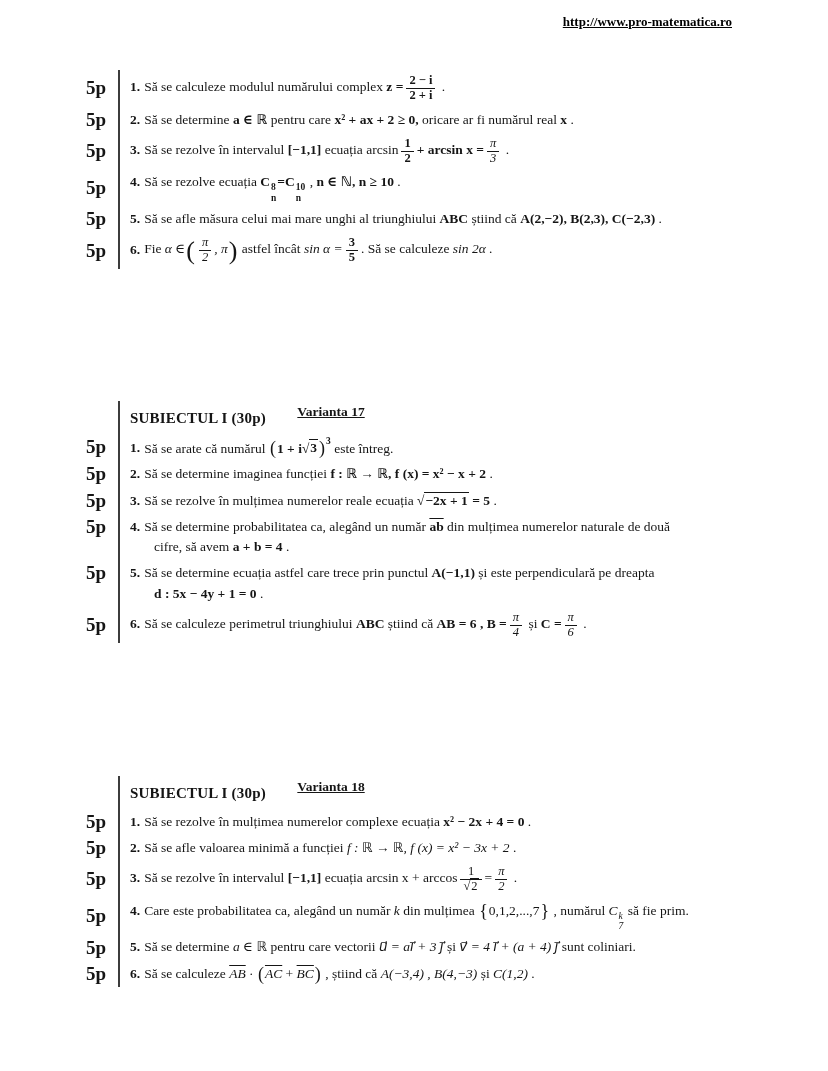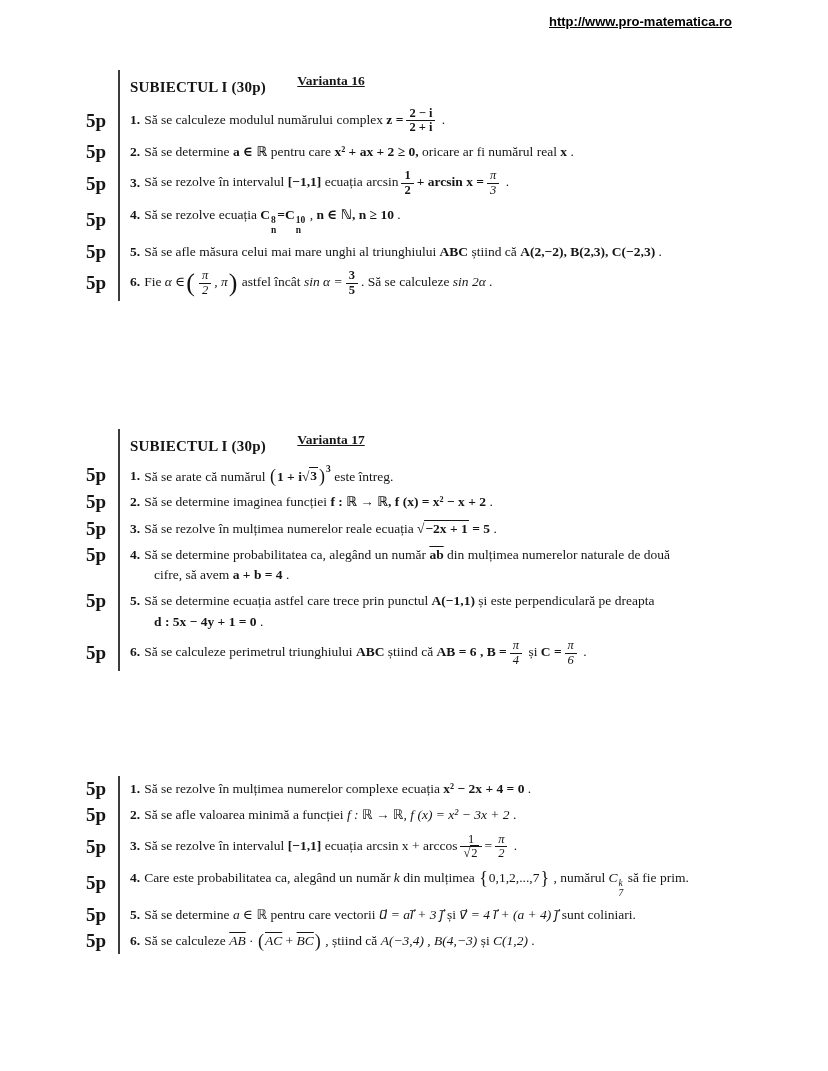--- a/index.html
+++ b/index.html
@@ -4,27 +4,27 @@
 <style>
   html,body{margin:0;padding:0;}
   body{
     width:828px;height:1071px;background:#ffffff;position:relative;
     font-family:"Liberation Serif","DejaVu Serif","DejaVu Sans",serif;
     color:#151515;font-size:13.5px;overflow:hidden;
   }
   .page{position:absolute;inset:0;background:#fff;}
   .url{
     position:absolute;top:14px;right:96px;
-    font-family:Liberation Sans, sans-serif;
+    font-family:Liberation Serif, serif;
     font-weight:bold;font-size:13px;color:#000;
     text-decoration:underline;cursor:pointer;
   }
   .section{position:absolute;left:86px;width:730px;}
   .sec16{top:70px;}
-  .sec17{top:429px;}
+  .sec17{top:401px;}
   .sec18{top:776px;}
   .row{display:flex;align-items:center;}
   .row.two{align-items:flex-start;}
   .row.two .pts{padding-top:2px;}
   .pts{flex:0 0 32px;font-weight:bold;font-size:19px;}
   .cont{
     flex:1;border-left:2px solid #3c3c3c;
     padding:3px 0 3px 10px;white-space:nowrap;line-height:1.5;
   }
   .head .cont{padding-top:6px;padding-bottom:4px;}
@@ -56,27 +56,20 @@
   .line2{display:block;padding-left:24px;}
 </style>
 </head>
 <body>
 
 <div class="page">
 
   <div class="url">http://www.pro-matematica.ro</div>
 
   <div class="section sec16">
-    <div class="row head">
-      <div class="pts"></div>
-      <div class="cont">
-        <span class="sec-title">SUBIECTUL I (30p)</span>
-        <span class="variant">Varianta 16</span>
-      </div>
-    </div>
 
     <div class="row">
       <div class="pts">5p</div>
       <div class="cont">
         <span class="num">1.</span><span>Să se calculeze modulul numărului complex </span><span class="m">z =</span><span class="frac m">
             <span class="fn">2 − i</span>
             <span class="fd">2 + i</span>
           </span><span> .</span>
       </div>
     </div>
@@ -189,20 +182,27 @@
             <span class="fd">4</span>
           </span><span> și </span><span class="m">C =</span><span class="frac mi">
             <span class="fn">π</span>
             <span class="fd">6</span>
           </span><span> .</span>
       </div>
     </div>
   </div>
 
   <div class="section sec18">
+    <div class="row head">
+      <div class="pts"></div>
+      <div class="cont">
+        <span class="sec-title">SUBIECTUL I (30p)</span>
+        <span class="variant">Varianta 18</span>
+      </div>
+    </div>
 
     <div class="row">
       <div class="pts">5p</div>
       <div class="cont">
         <span class="num">1.</span><span>Să se rezolve în mulțimea numerelor complexe ecuația </span><span class="m">x² − 2x + 4 = 0</span><span> .</span>
       </div>
     </div>
 
     <div class="row">
       <div class="pts">5p</div>

